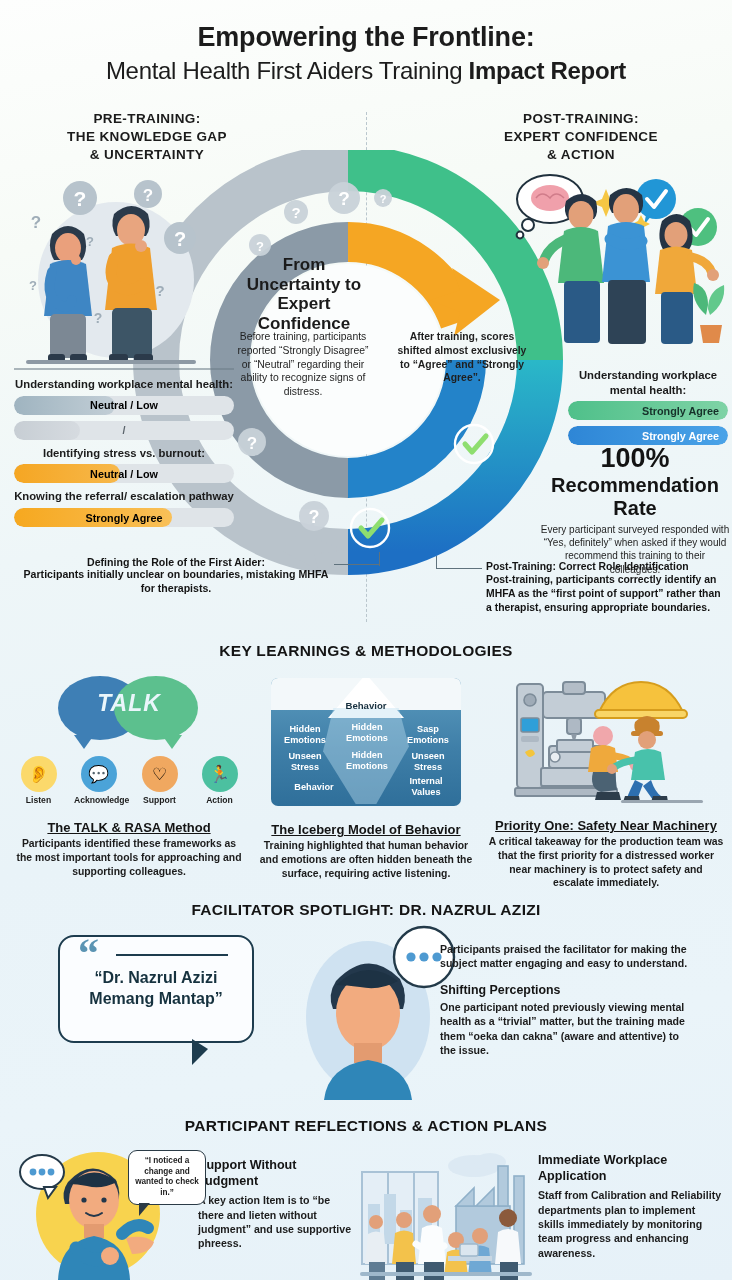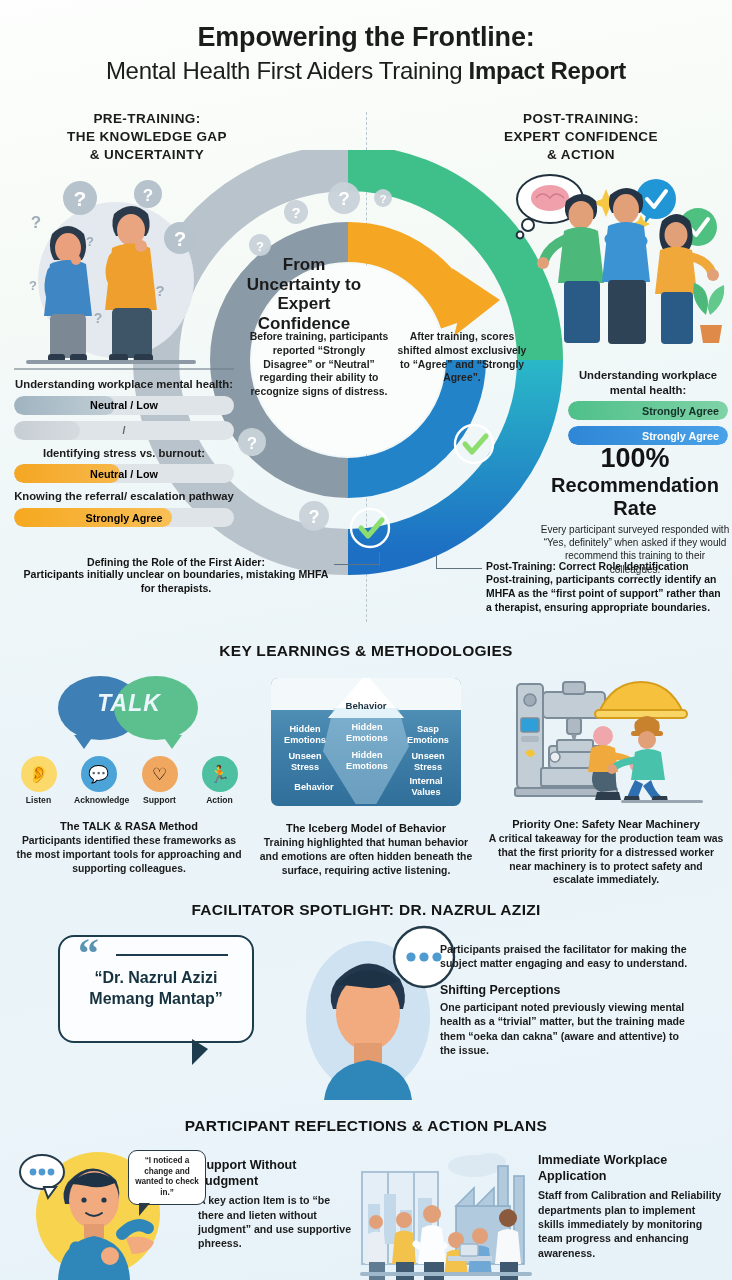--- a/index.html
+++ b/index.html
@@ -67,21 +67,21 @@
 
   .rule { height: 2px; background: #6d7d88; opacity: .55; margin-bottom: 7px; }
 
   
   .ctr-title {
     position: absolute; left: 244px; top: 255px; width: 120px;
     text-align: center; font-size: 17px; font-weight: bold; color: #1b1b1b; line-height: 1.15;
   }
   .ctr-body {
     position: absolute; left: 232px; top: 330px; width: 142px;
-    text-align: center; font-size: 10.4px; font-weight: bold; color: #1f1f1f; line-height: 1.33; margin-left: 16px;
+    text-align: center; font-size: 10.4px; font-weight: normal; color: #1f1f1f; line-height: 1.33;
   }
   .ctr-right {
     position: absolute; left: 396px; top: 330px; width: 132px;
     text-align: center; font-size: 10.4px; font-weight: bold; color: #1f1f1f; line-height: 1.33;
   }
 
   
   .bigstat { position: absolute; left: 540px; top: 445px; width: 190px; text-align: center; }
   .bigstat .num { font-size: 27px; font-weight: bold; color: #141414; line-height: 1; }
   .bigstat .cap { font-size: 20px; font-weight: bold; color: #141414; margin-top: 2px; }
@@ -107,21 +107,21 @@
   #head-key { top: 642px; }
   #head-fac { top: 901px; }
   #head-ref { top: 1117px; }
 
   
   .kl-col { position: absolute; text-align: center; }
   #kl1 { left: 14px; top: 670px; width: 230px; }
   #kl2 { left: 255px; top: 670px; width: 222px; }
   #kl3 { left: 488px; top: 670px; width: 236px; }
   .kl-art { height: 140px; position: relative; }
-  .kl-h { font-size: 11px; font-weight: bold; color: #141414; margin-top: 4px; }
+  .kl-h { font-size: 13px; font-weight: bold; color: #141414; margin-top: 4px; text-decoration: underline; }
   .kl-b { font-size: 10.4px; font-weight: bold; color: #1c1c1c; line-height: 1.33; margin-top: 2px; }
 
   
   .talk-bubbles { position: relative; width: 150px; height: 70px; margin: 6px auto 0; font-style: italic; }
   .tb { position: absolute; width: 84px; height: 64px; border-radius: 50%; }
   .tb.b1 { left: 4px; top: 0; background: #3e7fb5; }
   .tb.b2 { left: 60px; top: 0; background: #5cc08e; }
   .tb:after { content:""; position: absolute; bottom: -9px; width: 0; height: 0; border-left: 10px solid transparent; border-right: 10px solid transparent; }
   .tb.b1:after { left: 16px; border-top: 14px solid #3e7fb5; }
   .tb.b2:after { right: 16px; border-top: 14px solid #5cc08e; }

